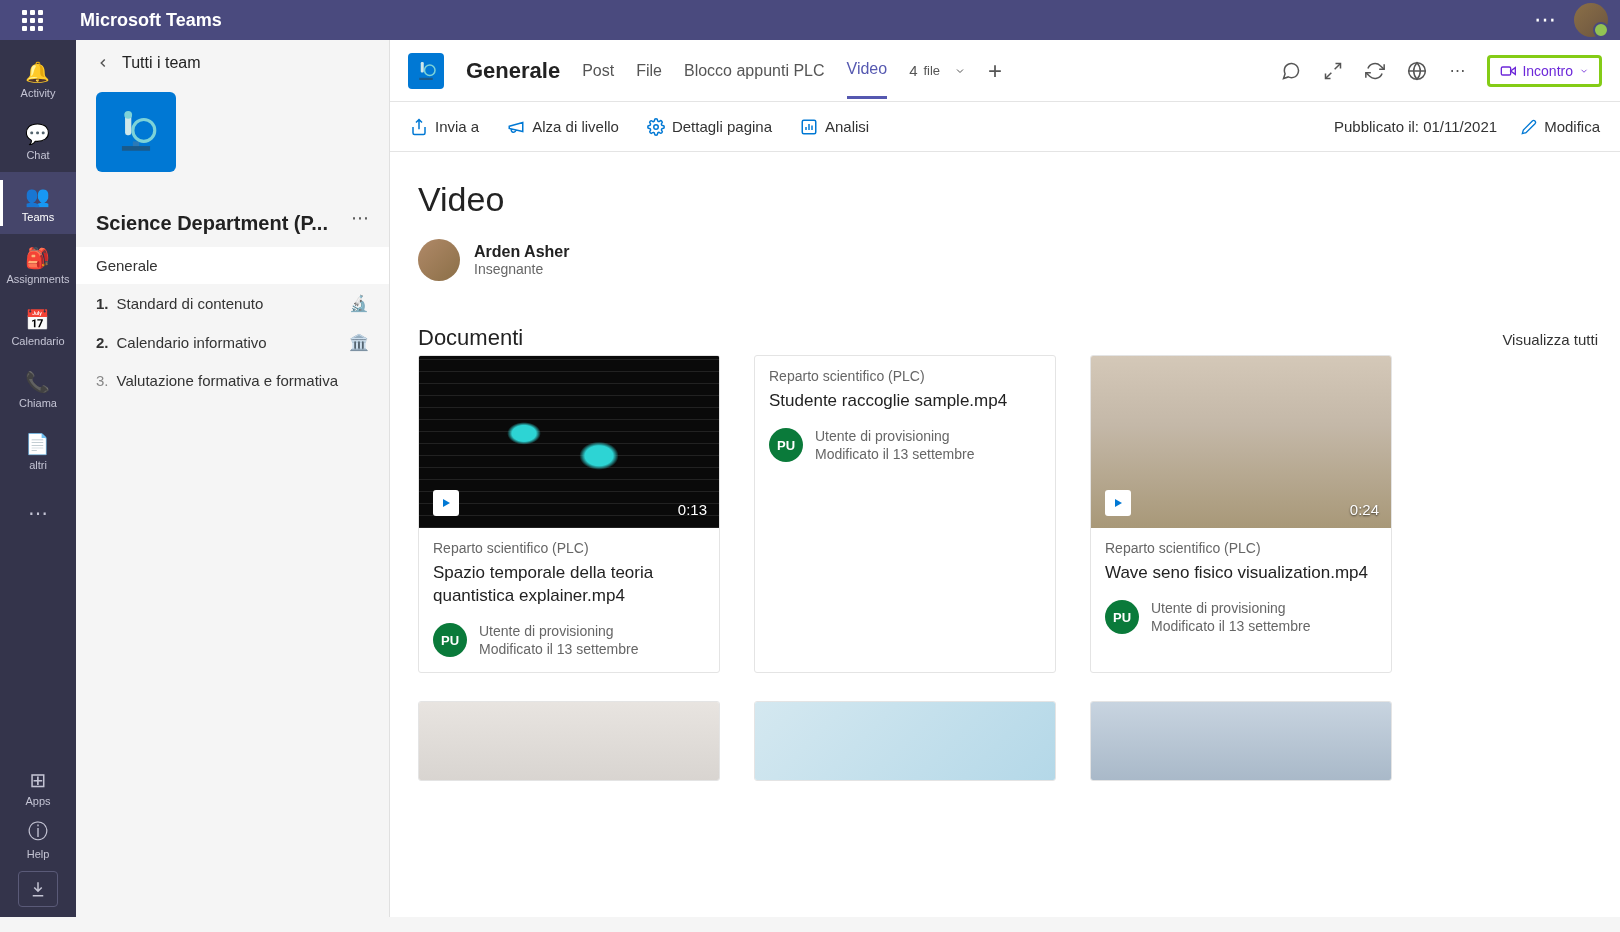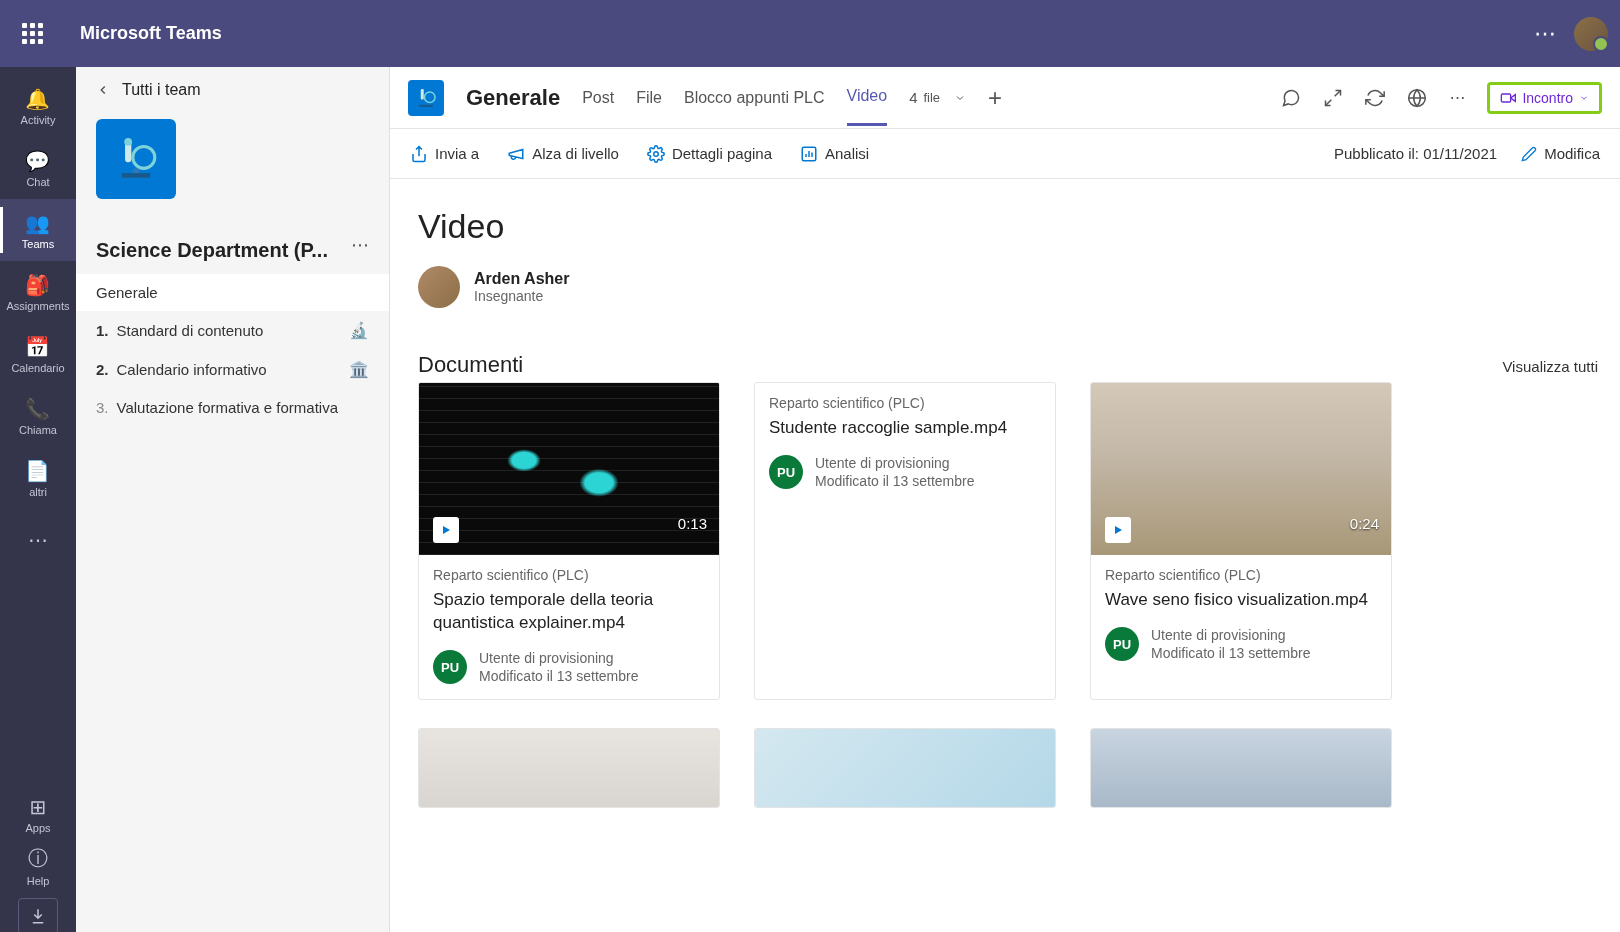--- a/index.html
+++ b/index.html
@@ -1,18 +1,18 @@
 <!DOCTYPE html>
 <html><head>
 <meta charset="utf-8">
 <style>
 * { margin: 0; padding: 0; box-sizing: border-box; font-family: "Segoe UI", -apple-system, sans-serif; }
 body { width: 1620px; height: 932px; overflow: hidden; background: #f5f5f5; }
 
-.top-bar { height: 67px; background: #4a4a7e; display: flex; align-items: center; padding: 0 12px; color: #fff; }
+.top-bar { height: 40px; background: #4a4a7e; display: flex; align-items: center; padding: 0 12px; color: #fff; }
 .waffle { width: 40px; height: 40px; display: flex; align-items: center; justify-content: center; cursor: pointer; }
 .waffle-grid { display: grid; grid-template-columns: repeat(3, 5px); grid-template-rows: repeat(3, 5px); gap: 3px; }
 .waffle-grid span { background: #fff; border-radius: 1px; }
 .app-title { font-size: 18px; font-weight: 600; margin-left: 28px; }
 .search-wrap { flex: 0 0 auto; margin-left: 185px; width: 670px; position: relative; }
 .search-input { width: 100%; height: 36px; background: #e6e6f0; border: none; border-radius: 4px; padding: 0 12px 0 38px; font-size: 16px; color: #333; }
 .search-input::placeholder { color: #555; }
 .search-svg { position: absolute; left: 10px; top: 50%; transform: translateY(-50%); }
 .top-right { margin-left: auto; display: flex; align-items: center; gap: 18px; }
 .ellipsis-icon { font-size: 22px; cursor: pointer; color: #fff; }
@@ -73,21 +73,21 @@
 .card-grid { display: grid; grid-template-columns: repeat(3, 302px); gap: 34px; }
 .card { border: 1px solid #e4e4e4; border-radius: 3px; overflow: hidden; cursor: pointer; }
 .thumb { height: 172px; position: relative; background: #333; }
 .thumb.th1 { background: radial-gradient(ellipse 60px 40px at 35% 45%, #2dd4d4 20%, transparent 28%), radial-gradient(ellipse 70px 50px at 60% 58%, #2dd4d4 20%, transparent 28%), repeating-linear-gradient(0deg, #222 0px, #222 1px, #0a0a0a 1px, #0a0a0a 12px), repeating-linear-gradient(90deg, transparent 0px, transparent 11px, #333 11px, #333 12px), #0a0a0a; }
 .thumb.th2 { background: linear-gradient(to bottom, #4a6b3a 0%, #5a7a4a 30%, #6b7a5a 60%, #7a8a6a 100%); }
 .thumb.th3 { background: linear-gradient(to bottom, #d4c8b8 0%, #c4b8a8 40%, #a89878 100%); }
 .thumb.th4 { background: linear-gradient(to bottom, #e8e4e0 0%, #d8d4d0 100%); }
 .thumb.th5 { background: linear-gradient(135deg, #d4e8f0 0%, #b4d8e8 100%); }
 .thumb.th6 { background: linear-gradient(to bottom, #c8d4e0 0%, #a8b8c8 100%); }
 .play-badge { position: absolute; left: 14px; bottom: 12px; width: 26px; height: 26px; background: #fff; border-radius: 3px; display:flex; align-items:center; justify-content:center; }
-.duration { position: absolute; right: 12px; bottom: 23px; color: #fff; font-size: 15px; text-shadow: 0 1px 2px rgba(0,0,0,0.7); }
+.duration { position: absolute; right: 12px; bottom: 10px; color: #fff; font-size: 15px; text-shadow: 0 1px 2px rgba(0,0,0,0.7); }
 .card-body { padding: 12px 14px 14px 14px; }
 .card-dept { font-size: 14px; color: #666; margin-bottom: 6px; }
 .card-title { font-size: 17px; color: #222; margin-bottom: 14px; line-height: 1.35; }
 .card-foot { display: flex; align-items: center; gap: 12px; }
 .foot-avatar { width: 34px; height: 34px; border-radius: 50%; background: #0a7a3a; color: #fff; font-size: 13px; font-weight: 600; display:flex; align-items:center; justify-content:center; }
 .foot-txt { font-size: 14px; color: #666; line-height: 1.3; }
 
 .row2 .card { height: 80px; }
 .row2 .thumb { height: 80px; }
 </style>

